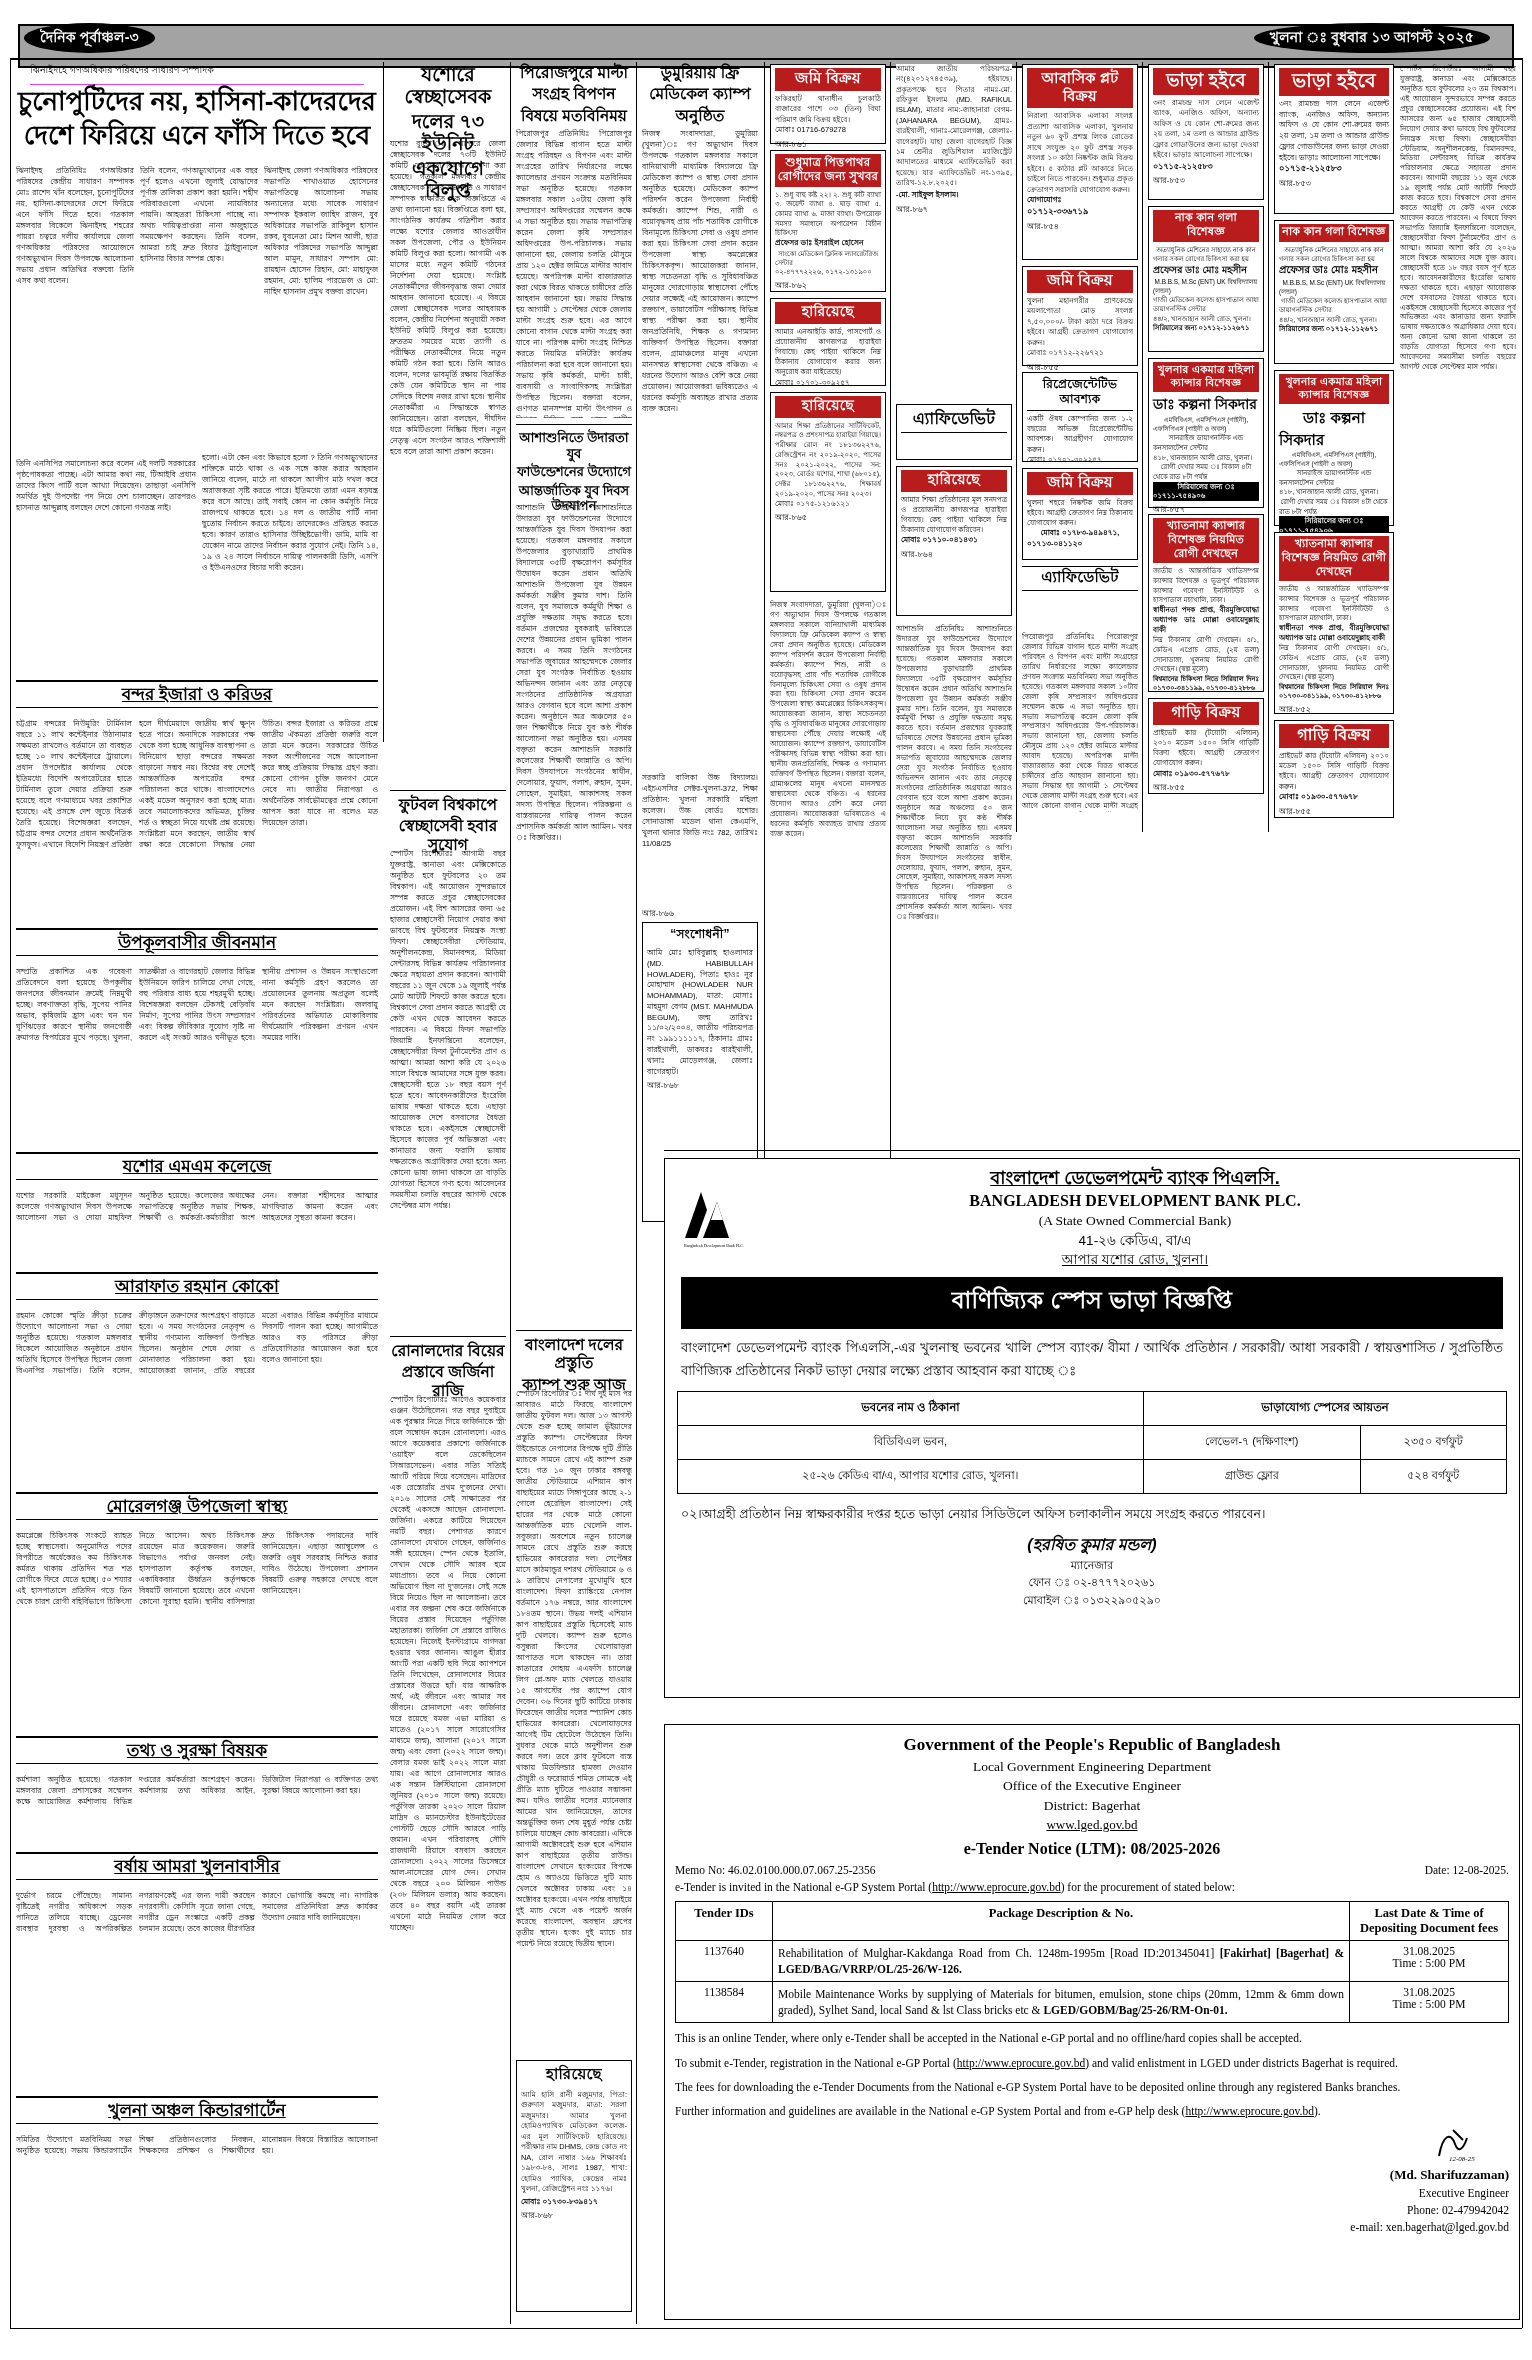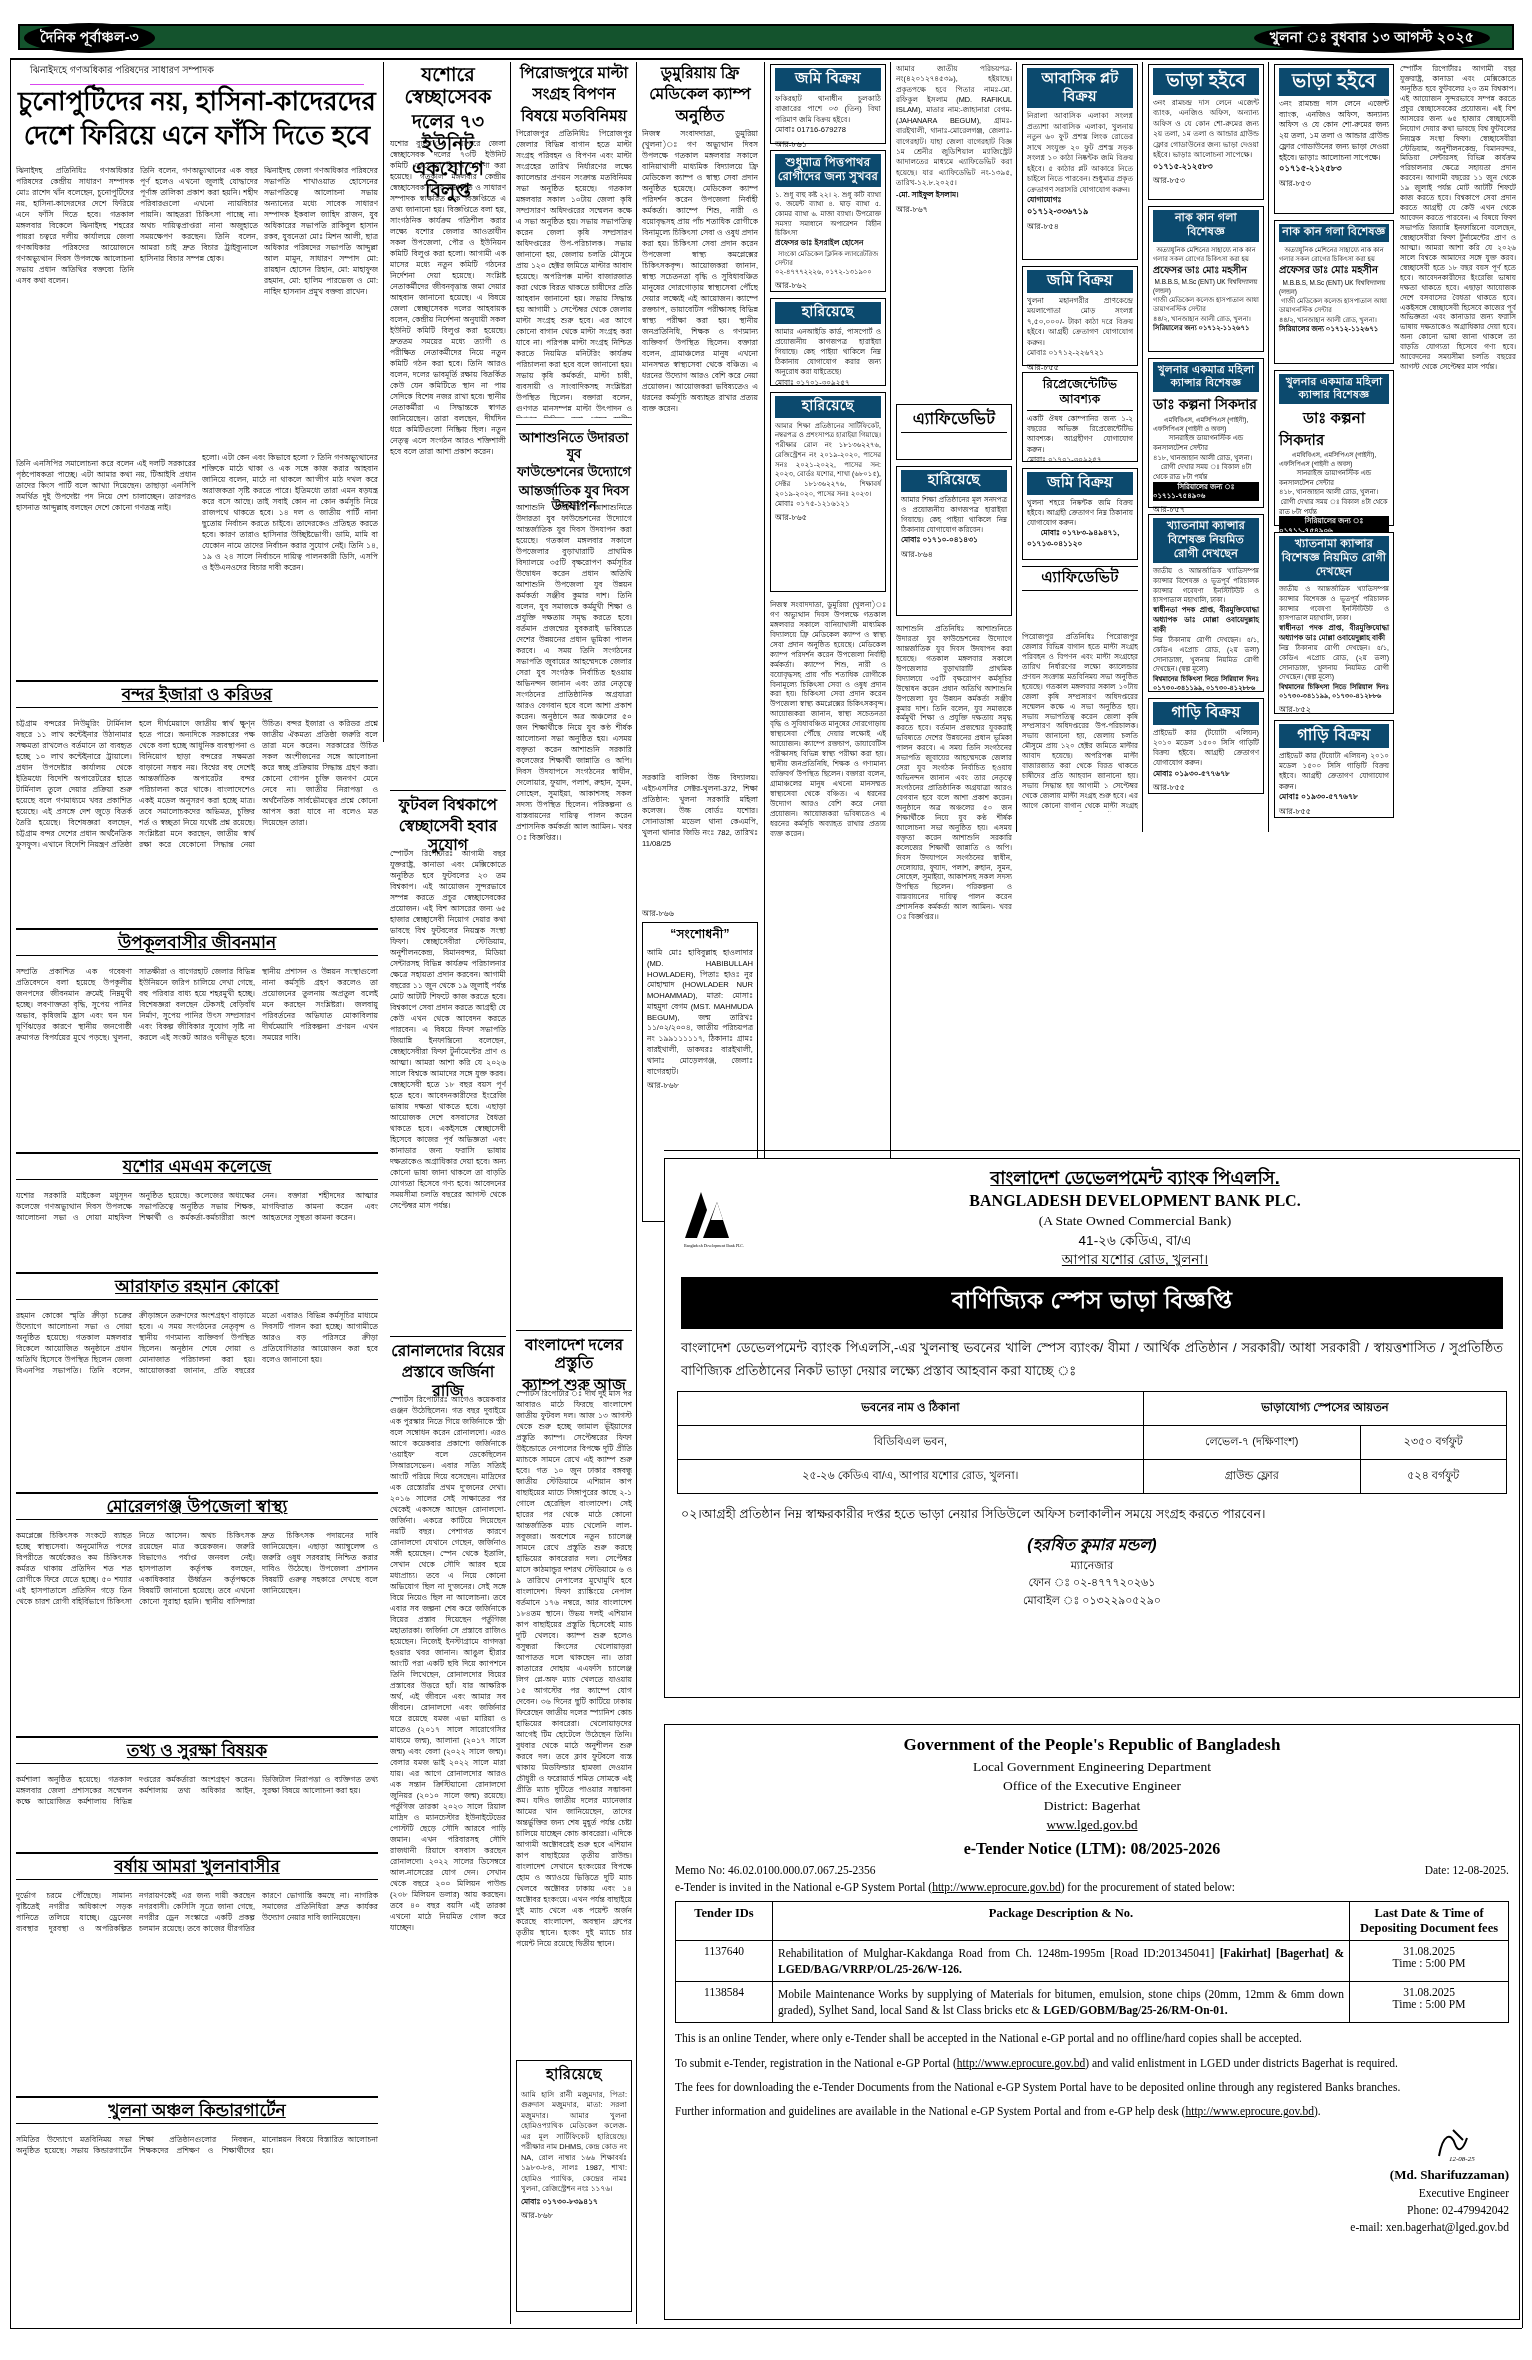--- a/index.html
+++ b/index.html
@@ -6,22 +6,22 @@
   body{
     width:1532px;height:2360px;
     font-family:"Liberation Sans", sans-serif;
     color:#000;
     -webkit-font-smoothing:none;
   }
   .page{position:relative;width:1532px;height:2360px;overflow:hidden;background:#fff;}
 
   
   .masthead{
-    position:absolute;left:18px;top:24px;width:1496px;height:26px;
-    background:#14532d;border:2px solid #000;
+    position:absolute;left:18px;top:24px;width:1496px;height:44px;
+    background:#a3a3a3;border:2px solid #000;
     box-sizing:border-box;
   }
   .mast-pill{
     position:absolute;top:-3px;height:30px;
     background:#000;color:#fff;border-radius:50%;
     display:flex;align-items:center;justify-content:center;
     font-size:14px;font-weight:bold;letter-spacing:.2px;
     white-space:nowrap;padding:0 16px;
   }
   .mast-left{left:4px;}
@@ -53,21 +53,21 @@
     line-height:1.15;margin:0;padding:3px 0 2px 0;
   }
   .sec-head.u{border-top:2px solid #000;border-bottom:1px solid #000;}
 
   
   .ad{
     border:1px solid #000;box-sizing:border-box;
     padding:3px 4px 4px 4px;background:#fff;position:absolute;
   }
   .ad-title{
-    background:#0c4a6e;color:#fff;text-align:center;font-weight:bold;
+    background:#b91c1c;color:#fff;text-align:center;font-weight:bold;
     font-size:17px;line-height:1.25;padding:1px 2px 3px 2px;margin:0 0 3px 0;
     letter-spacing:.3px;
   }
   .ad-title.xs{font-size:11px;}
   .ad-title.plain{background:#fff;color:#000;}
   .ad-body{font-size:8.4px;line-height:1.42;text-align:justify;text-align-last:left;}
   .ad-ref{font-size:8px;margin-top:2px;display:block;}
 
   
   .bank{position:absolute;border:1px solid #000;box-sizing:border-box;background:#fff;}

